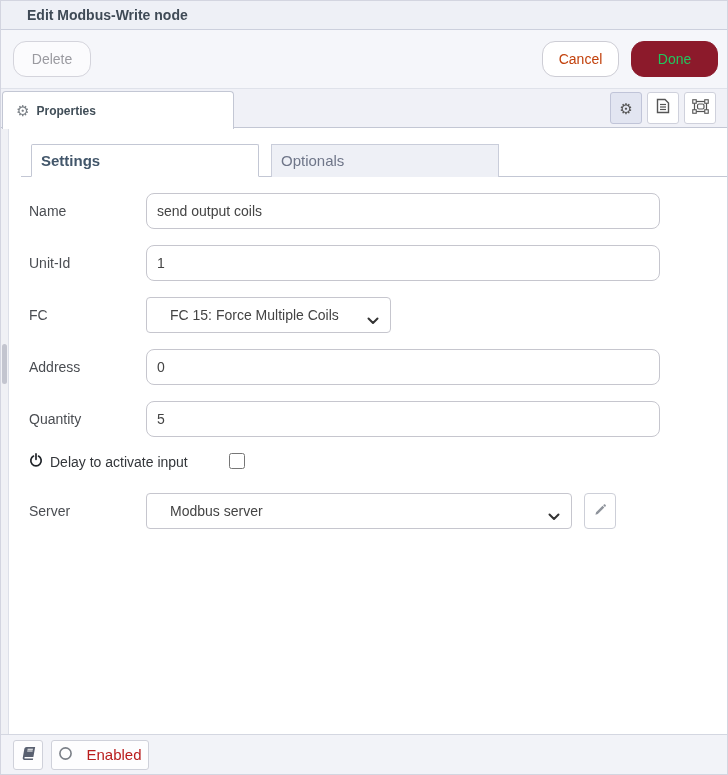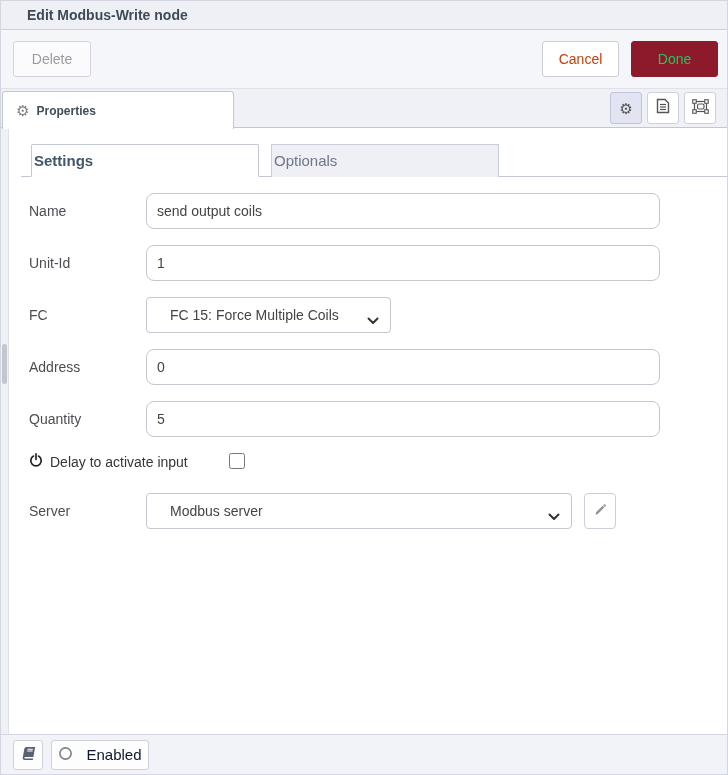--- a/index.html
+++ b/index.html
@@ -11,21 +11,21 @@
   
   .header { position:absolute; left:0; top:0; width:100%; height:29px;
     background:#eef0f6; border-bottom:1px solid #ccd0dd;
     display:flex; align-items:center; padding-left:26px; }
   .header span { font-size:14px; font-weight:bold; color:#3f4a56; }
 
   
   .btnrow { position:absolute; left:0; top:29px; width:100%; height:59px;
     background:#f5f6fa; border-bottom:1px solid #dfe2ea;
     display:flex; align-items:center; }
-  .btn { height:36px; border-radius:3px; font-size:14px; cursor:pointer;
+  .btn { height:36px; border-radius:13px; font-size:14px; cursor:pointer;
     font-family:"Liberation Sans", sans-serif; }
   .btn-delete { position:absolute; left:12px; width:78px;
     background:#fbfbfd; border:1px solid #d4d4dc; color:#9a9aa0; }
   .btn-cancel { position:absolute; left:541px; width:77px;
     background:#fff; border:1px solid #cdcdd5; color:#c2410c; }
   .btn-done { position:absolute; left:630px; width:87px;
     background:#8c1a2b; border:1px solid #8c1a2b; color:#22c55e; }
 
   
   .tabbar { position:absolute; left:0; top:88px; width:100%; height:39px;
@@ -48,21 +48,21 @@
   .scroll-track { position:absolute; left:0; top:0; bottom:0; width:8px;
     background:#f0f1f5; border-right:1px solid #dde0e8; }
   .scroll-thumb { position:absolute; left:1px; top:216px; width:5px; height:40px;
     background:#c3c5cf; border-radius:3px; }
   .form-wrap { position:absolute; left:9px; top:0; right:0; bottom:0; }
 
   
   .subtabs { margin:16px 0 0 11px; height:33px; border-bottom:1px solid #c3c7d4;
     display:flex; padding-left:10px; }
   .subtab { width:228px; height:33px; line-height:32px; font-size:15px;
-    padding-left:2px; cursor:pointer; }
+    padding-left:9px; cursor:pointer; }
   .subtab.active { background:#fff; border:1px solid #c3c7d4; border-bottom:1px solid #fff;
     margin-bottom:-1px; border-radius:2px 2px 0 0;
     font-weight:bold; color:#42566a; }
   .subtab.inactive { background:#eef0f6; border:1px solid #c9cdda; border-bottom:none;
     color:#6f7689; margin-left:12px; }
 
   
   .form { padding:16px 0 0 19px; }
   .row { display:flex; align-items:center; margin-bottom:16px; height:36px; }
   .row-label { width:117px; font-size:14px; color:#4a4d52; flex:none; }
@@ -86,21 +86,21 @@
     display:inline-flex; align-items:center; justify-content:center; }
 
   
   .footer { position:absolute; left:0; bottom:0; width:100%; height:40px;
     background:#f2f3f8; border-top:1px solid #d4d7e1;
     display:flex; align-items:center; padding-left:12px; gap:8px; }
   .foot-btn { height:30px; background:#fdfdfe; border:1px solid #cfd1da;
     border-radius:3px; cursor:pointer; display:flex; align-items:center;
     justify-content:center; }
   .book-btn { width:30px; }
-  .enabled-btn { width:98px; gap:13px; font-size:15px; color:#0f172a;
+  .enabled-btn { width:98px; gap:13px; font-size:15px; color:#b91c1c;
     font-family:"Liberation Sans", sans-serif; }
   .book-skew { transform:skewX(-10deg); display:block; }
 </style>
 </head>
 <body>
 
 <div class="window">
 
   <div class="header">
     <span>Edit Modbus-Write node</span>

